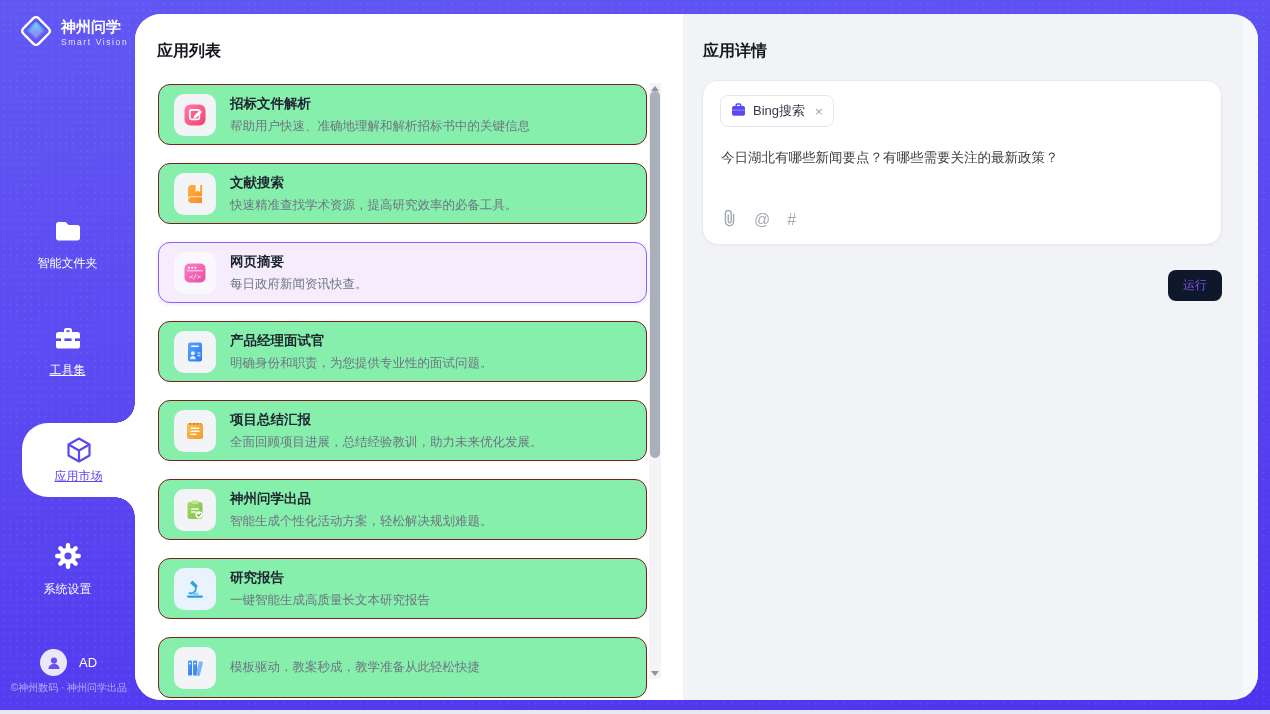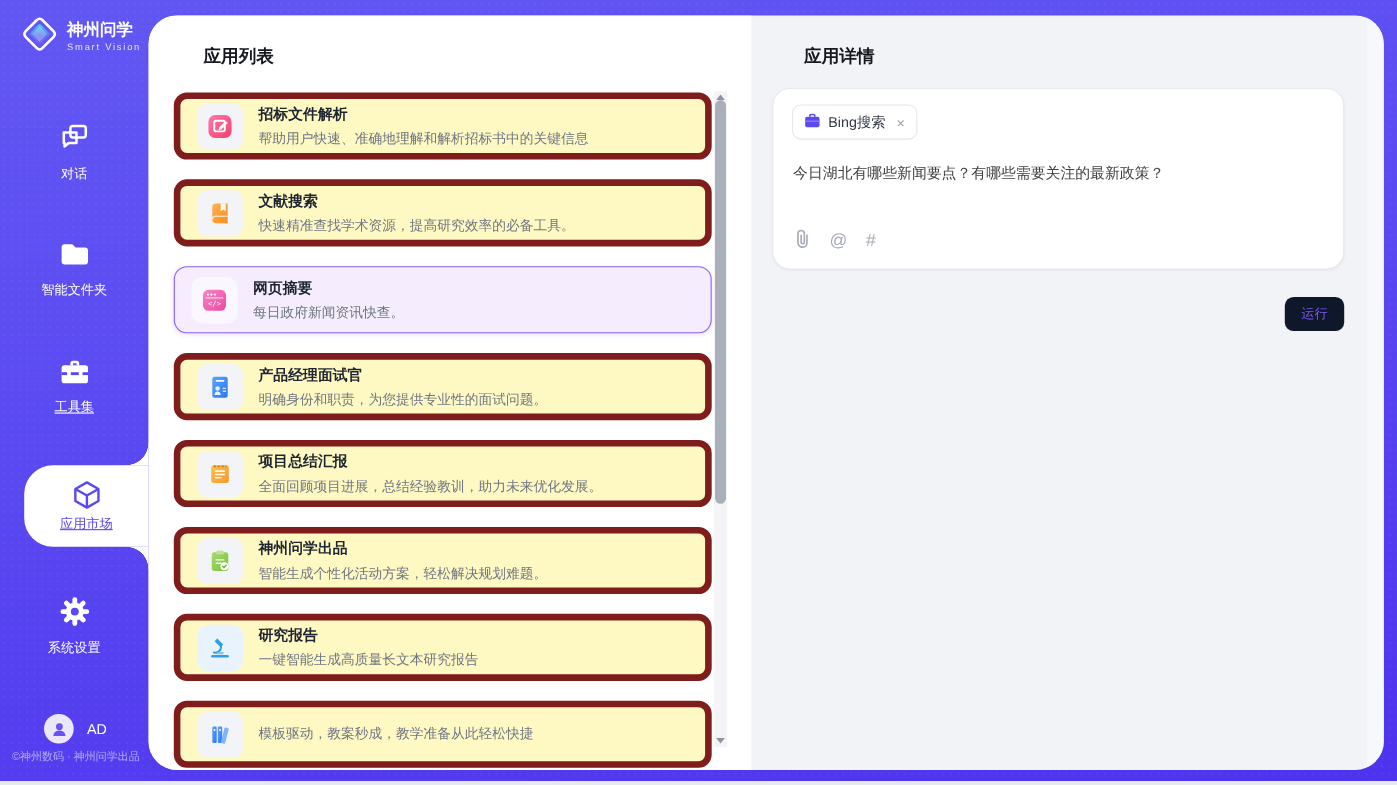--- a/index.html
+++ b/index.html
@@ -13,24 +13,24 @@
     content:''; position:absolute; inset:0; pointer-events:none;
     background:radial-gradient(rgba(255,255,255,0.05) 1px, transparent 1.2px);
     background-size:7px 7px;
   }
   .bottom-strip{ position:absolute; left:0; right:0; bottom:0; height:4px; background:#e7e9f2; z-index:6; }
 
   
   .window{ position:absolute; left:135px; top:14px; width:1123px; height:686px;
     background:#f2f3f6; border-radius:26px; overflow:hidden; z-index:1; }
   .left-panel{ position:absolute; left:0; top:0; width:548px; height:100%; background:#fff; }
-  .panel-title{ position:absolute; left:22px; top:27px; font-size:16px; font-weight:bold; color:#15181f;margin-left:28px; }
+  .panel-title{ position:absolute; left:22px; top:27px; font-size:16px; font-weight:bold; color:#15181f; }
 
   .card-list{ position:absolute; left:23px; top:70px; width:489px; display:flex; flex-direction:column; gap:18px; }
-  .app-card{ height:61px; flex:0 0 61px; background:#fef9c3; border:6px solid #7f1d1d; border-radius:12px;
+  .app-card{ height:61px; flex:0 0 61px; background:#86efac; border:1px solid #7f1d1d; border-radius:12px;
     display:flex; align-items:center; padding:0 15px; cursor:pointer; }
   .app-card.selected{ background:#f5edfe; border:1.5px solid #8a63f4; box-shadow:0 1px 4px rgba(122,86,240,0.18); }
   .icon-box{ width:42px; height:42px; border-radius:10px; background:#f2f4f8; display:flex;
     align-items:center; justify-content:center; margin-right:14px; flex:0 0 42px; }
   .app-card.selected .icon-box{ background:#fbf7ff; }
   .icon-box.tint-blue{ background:#e8f3fe; }
   .card-title{ font-size:13.5px; font-weight:bold; color:#1e2430; margin-bottom:5px; }
   .card-desc{ font-size:12.5px; color:#6f7582; white-space:nowrap; }
 
   
@@ -124,29 +124,20 @@
         <rect x="12.2" y="12.2" width="13.6" height="13.6" rx="2" transform="rotate(45 19 19)" fill="url(#g-logo)"></rect>
         <path d="M12 19l7-7 7 7-7 7z" fill="rgba(255,255,255,0.25)"></path>
       </svg>
     </span>
     <span class="logo-text">
       <div class="logo-name">神州问学</div>
       <div class="logo-sub">Smart Vision</div>
     </span>
   </div>
 
-  <div class="nav-item" style="top:110px">
-    <span>
-      <svg width="30" height="30" viewBox="0 0 30 30" fill="none" stroke="#fff" stroke-width="2.3" stroke-linejoin="round">
-        <rect x="11" y="4.5" width="14" height="10.5" rx="2.2"></rect>
-        <path d="M5 10.5h11.5v9.5h-7l-3.8 3.2v-3.2H5z"></path>
-      </svg>
-    </span>
-    <span class="label">对话</span>
-  </div>
 
   <div class="nav-item" style="top:218px">
     <span>
       <svg width="30" height="27" viewBox="0 0 30 27">
         <path d="M3 6.5C3 5.1 4.1 4 5.5 4h7.2l3 3h8.8c1.4 0 2.5 1.1 2.5 2.5V20c0 1.4-1.1 2.5-2.5 2.5h-19C4.1 22.5 3 21.4 3 20V6.5z" fill="#fff"></path>
       </svg>
     </span>
     <span class="label">智能文件夹</span>
   </div>
 

